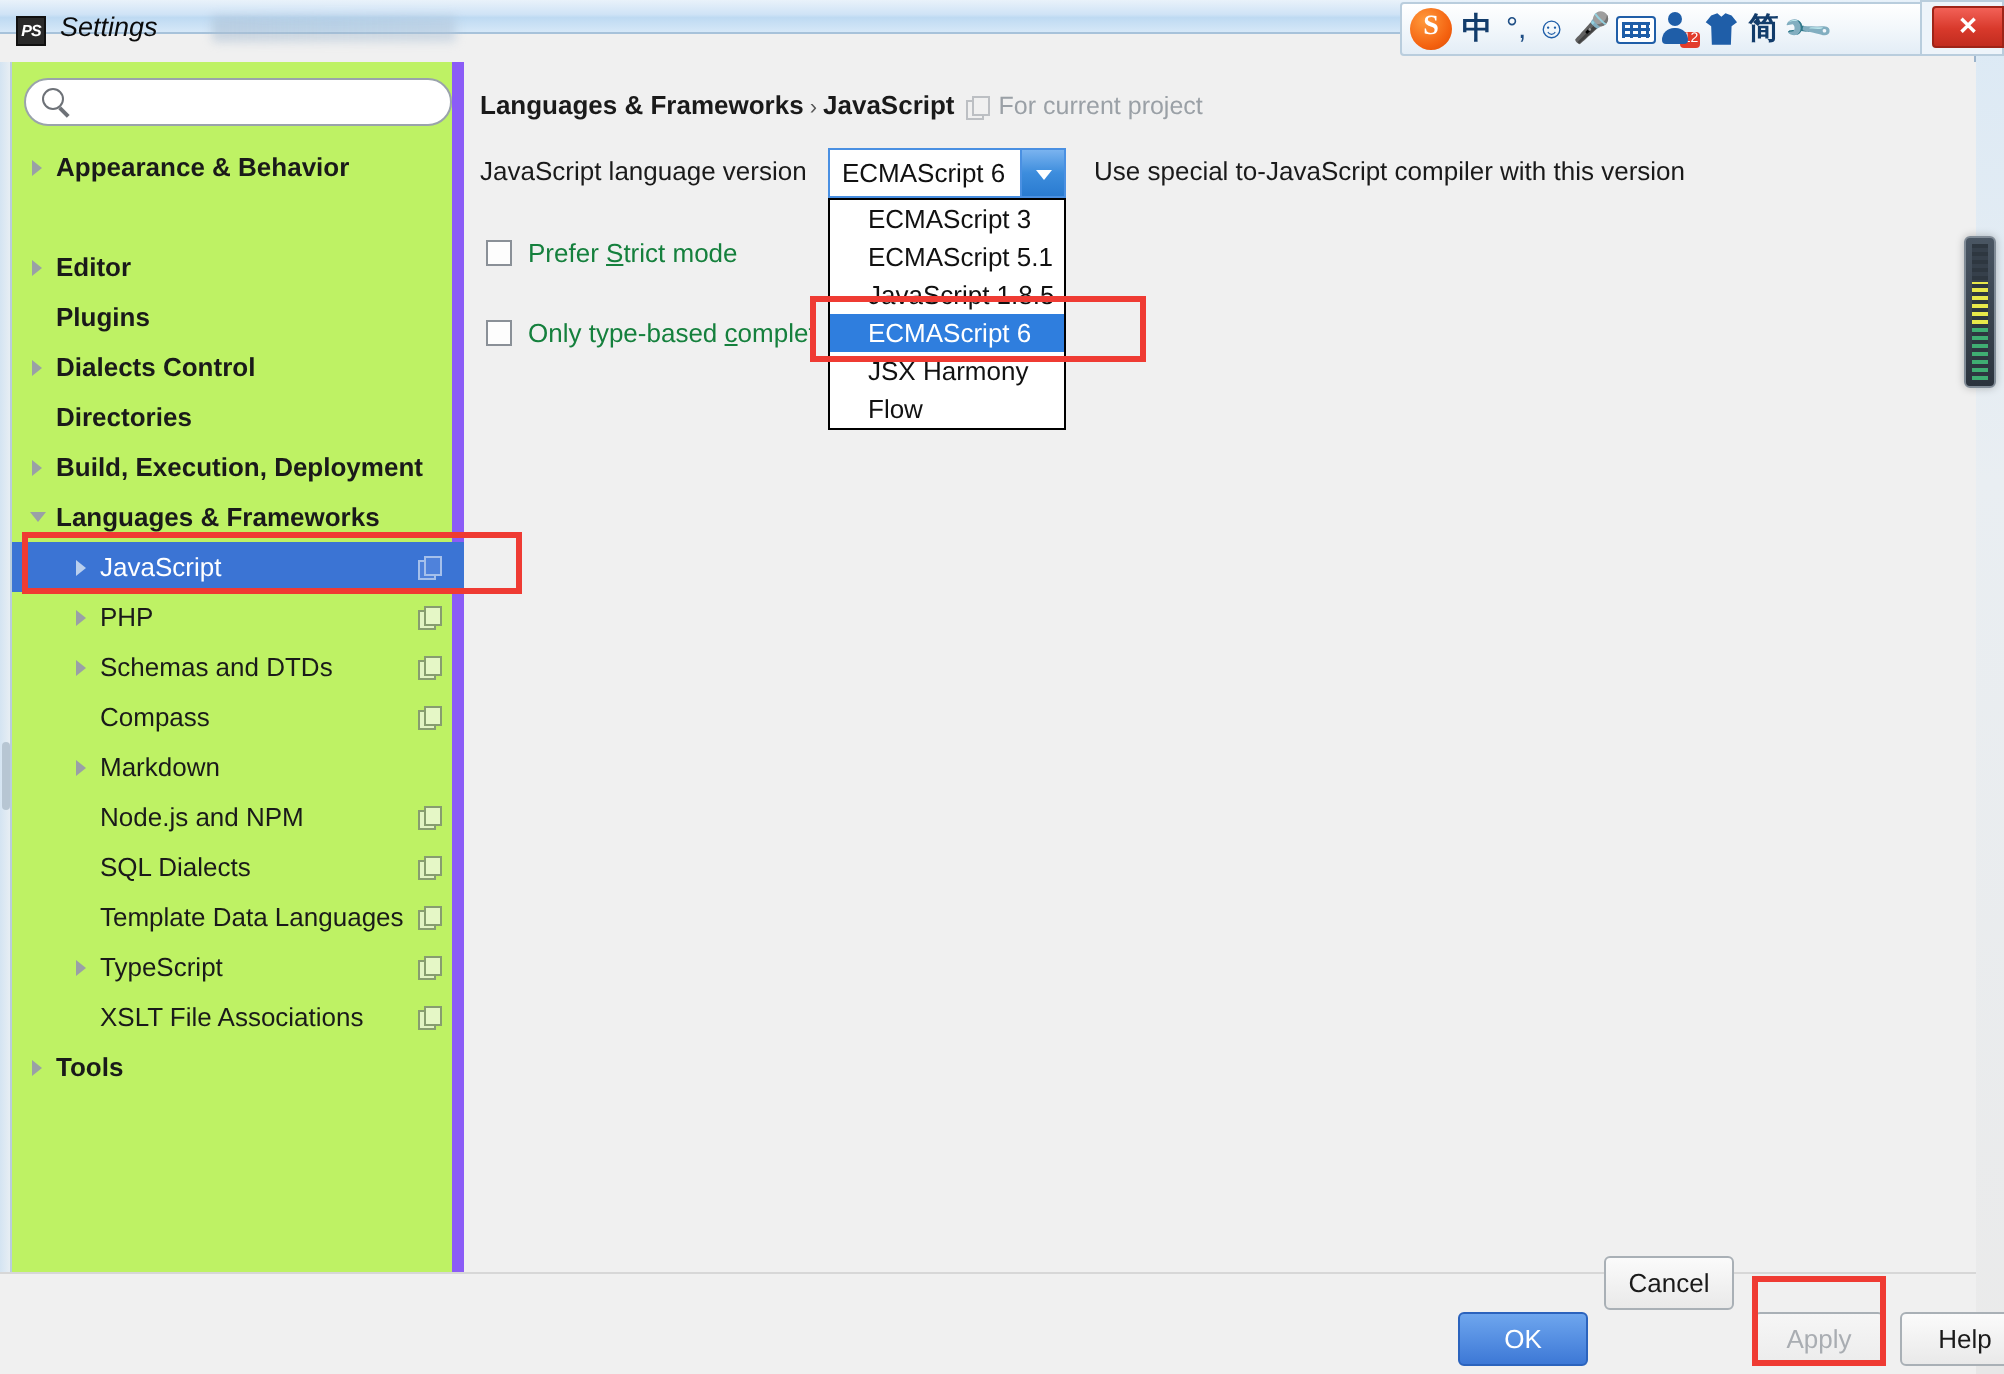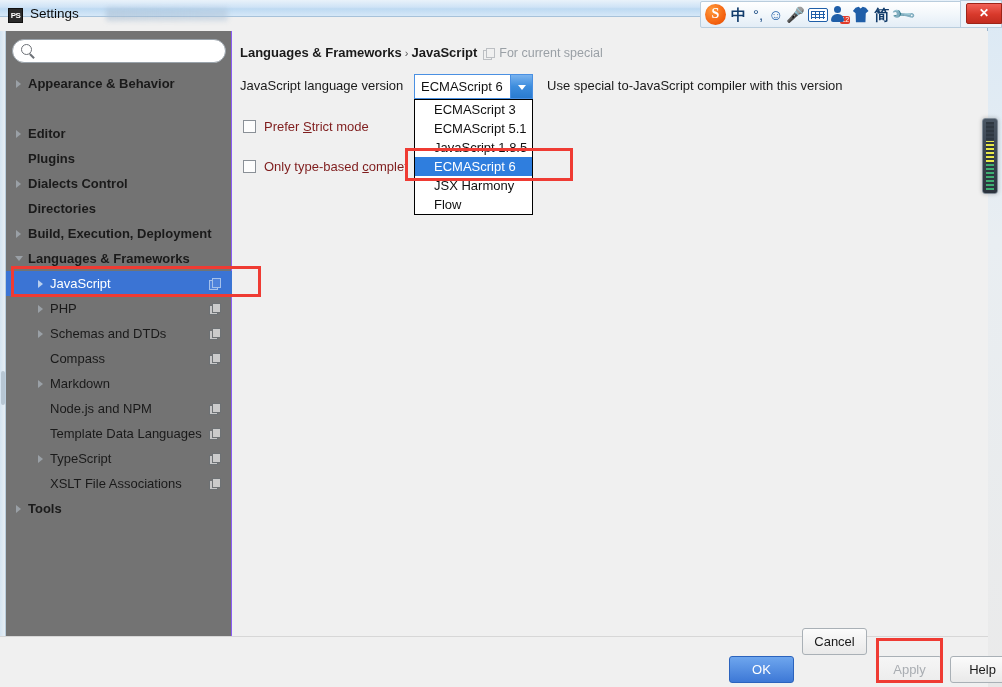--- a/index.html
+++ b/index.html
@@ -34,20 +34,21 @@
     border: 1px solid #9cb4cc;
     border-top: none; border-left: none;
   }
 
   
   .titlebar {
     position: absolute; left: 0; top: 0;
     width: 988px; height: 17px;
     background: linear-gradient(180deg,#e9f2fa 0%, #cfe3f6 45%, #bedaf2 55%, #d6e8f8 100%);
     border-bottom: 1px solid #a7c2da;
+    font-style: italic;
   }
   .title-icon {
     position: absolute; left: 8px; top: 8px;
     width: 15px; height: 15px;
     background: #2a2a2a;
     border: 1px solid #111;
     color: #fff;
     font-size: 8px; font-weight: bold;
     line-height: 13px; text-align: center;
     font-family: "Liberation Sans", sans-serif;
@@ -144,22 +145,22 @@
     position: absolute; right: 0px; top: 0px;
     width: 42px; height: 28px;
     border: 1px solid #b9cddd;
     background: #eef4fa;
   }
 
   
   .left-panel {
     position: absolute; left: 6px; top: 31px;
     width: 226px; height: 605px;
-    background: #737373;
-    border-right: 1px solid #8b5cf6;
+    background: #bef264;
+    border-right: 6px solid #8b5cf6;
   }
   .left-edge-strip {
     position:absolute; left:0px; top:31px; width:6px; height:605px;
     background: linear-gradient(90deg,#d4e4f2,#e7eef4);
     border-right:1px solid #b9cddd;
   }
   .left-edge-strip::after{
     content:""; position:absolute; left:1px; top:340px; width:4px; height:34px;
     background:#b7c6d3; border-radius:2px;
   }
@@ -334,21 +335,21 @@
   .hint {
     position: absolute; left: 314px; top: 47px;
     font-size: 13px; color: #1a1a1a;
     white-space: nowrap;
   }
 
   
   .cb-row {
     position: absolute;
     display: flex; align-items: center;
-    font-size: 13px; color: #7f1d1d;
+    font-size: 13px; color: #15803d;
     white-space: nowrap;
   }
   .cb-row.cb1 { left: 10px; top: 88px; }
   .cb-row.cb2 { left: 10px; top: 128px; }
   .cbox {
     width: 13px; height: 13px; flex: none;
     border: 1px solid #8a9097;
     background: #fdfdfd;
     margin-right: 8px;
   }
@@ -506,20 +507,25 @@
             <span class="arrow right"></span>
             <span class="tree-label">Markdown</span>
           </div>
           <div class="tree-row lvl1">
             <span class="arrow "></span>
             <span class="tree-label">Node.js and NPM</span>
             <span class="copy-icon"></span>
           </div>
           <div class="tree-row lvl1">
             <span class="arrow "></span>
+            <span class="tree-label">SQL Dialects</span>
+            <span class="copy-icon"></span>
+          </div>
+          <div class="tree-row lvl1">
+            <span class="arrow "></span>
             <span class="tree-label">Template Data Languages</span>
             <span class="copy-icon"></span>
           </div>
           <div class="tree-row lvl1">
             <span class="arrow right"></span>
             <span class="tree-label">TypeScript</span>
             <span class="copy-icon"></span>
           </div>
           <div class="tree-row lvl1">
             <span class="arrow "></span>
@@ -528,21 +534,21 @@
           </div>
           <div class="tree-row lvl0 bold">
             <span class="arrow right"></span>
             <span class="tree-label">Tools</span>
           </div>
         </div>
     </div>
 
     <div class="content">
       <div class="breadcrumb">
-        <span>Languages &amp; Frameworks</span><span class="bc-sep">›</span><span>JavaScript</span><span class="bc-project"><span class="bc-proj-icon"></span><span>For current special</span></span>
+        <span>Languages &amp; Frameworks</span><span class="bc-sep">›</span><span>JavaScript</span><span class="bc-project"><span class="bc-proj-icon"></span><span>For current project</span></span>
       </div>
 
       <div class="lang-label">JavaScript language version</div>
 
       <div class="combo">
         <span class="combo-text">ECMAScript 6</span>
         <span class="combo-arrow"></span>
       </div>
 
       <div class="dropdown" id="dropdown">

